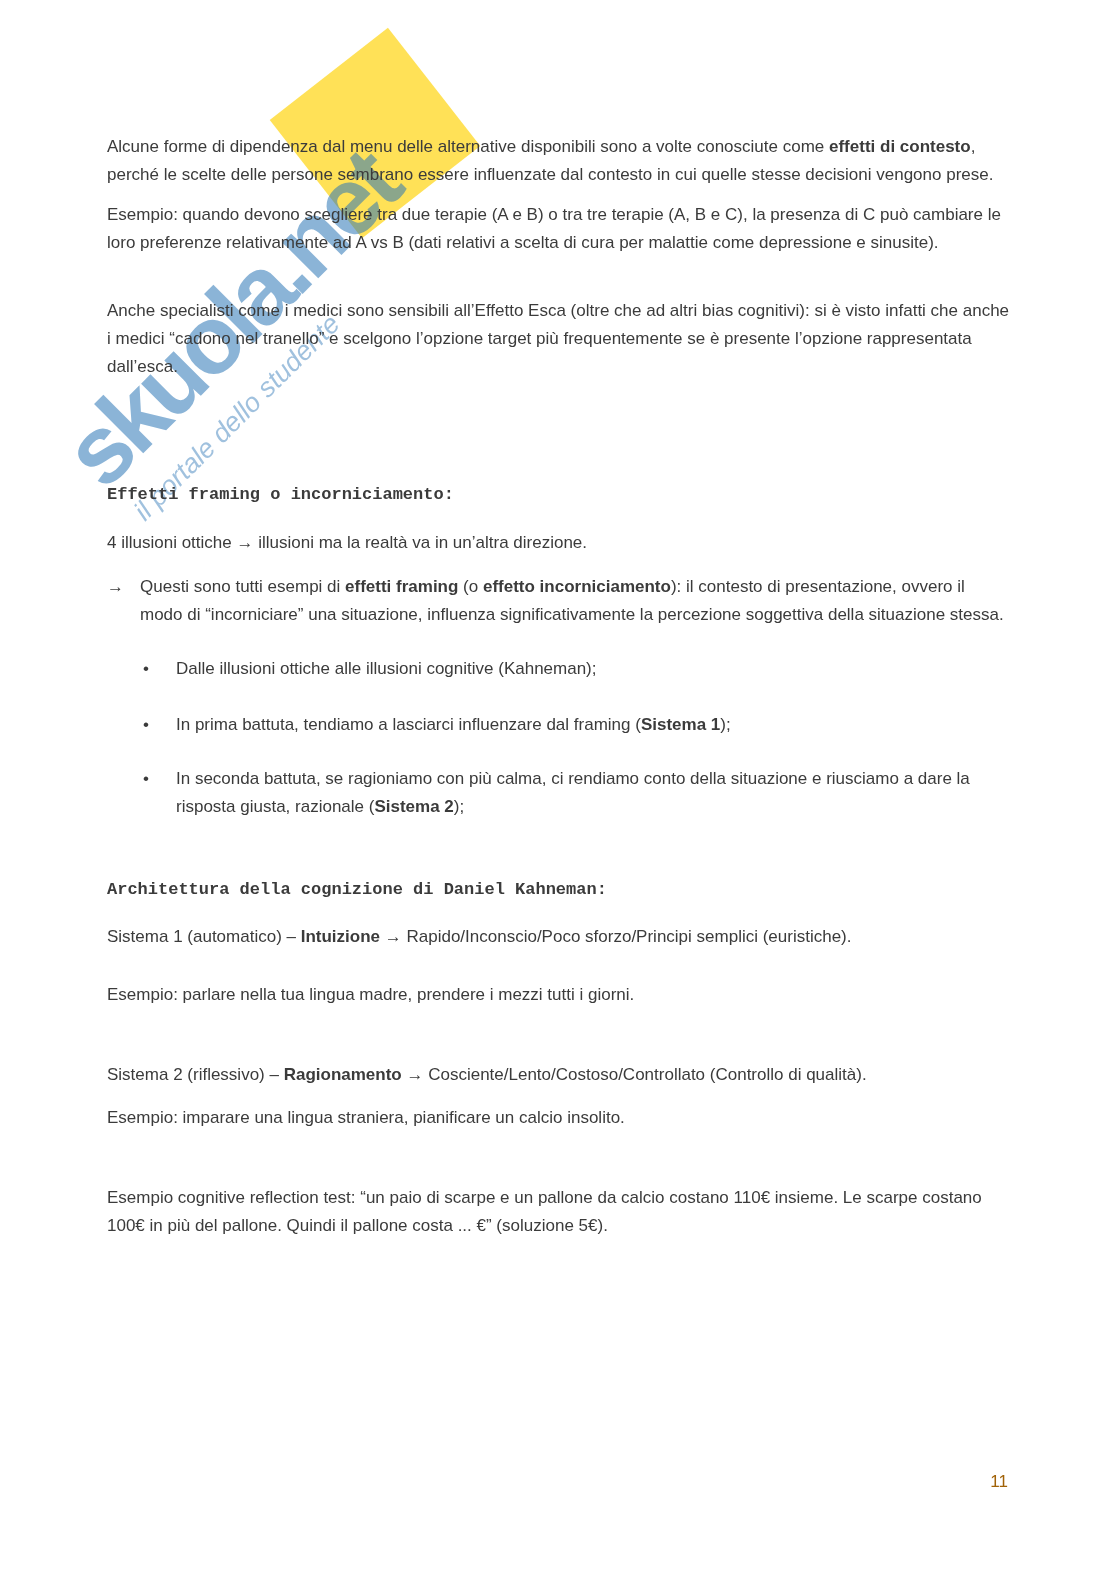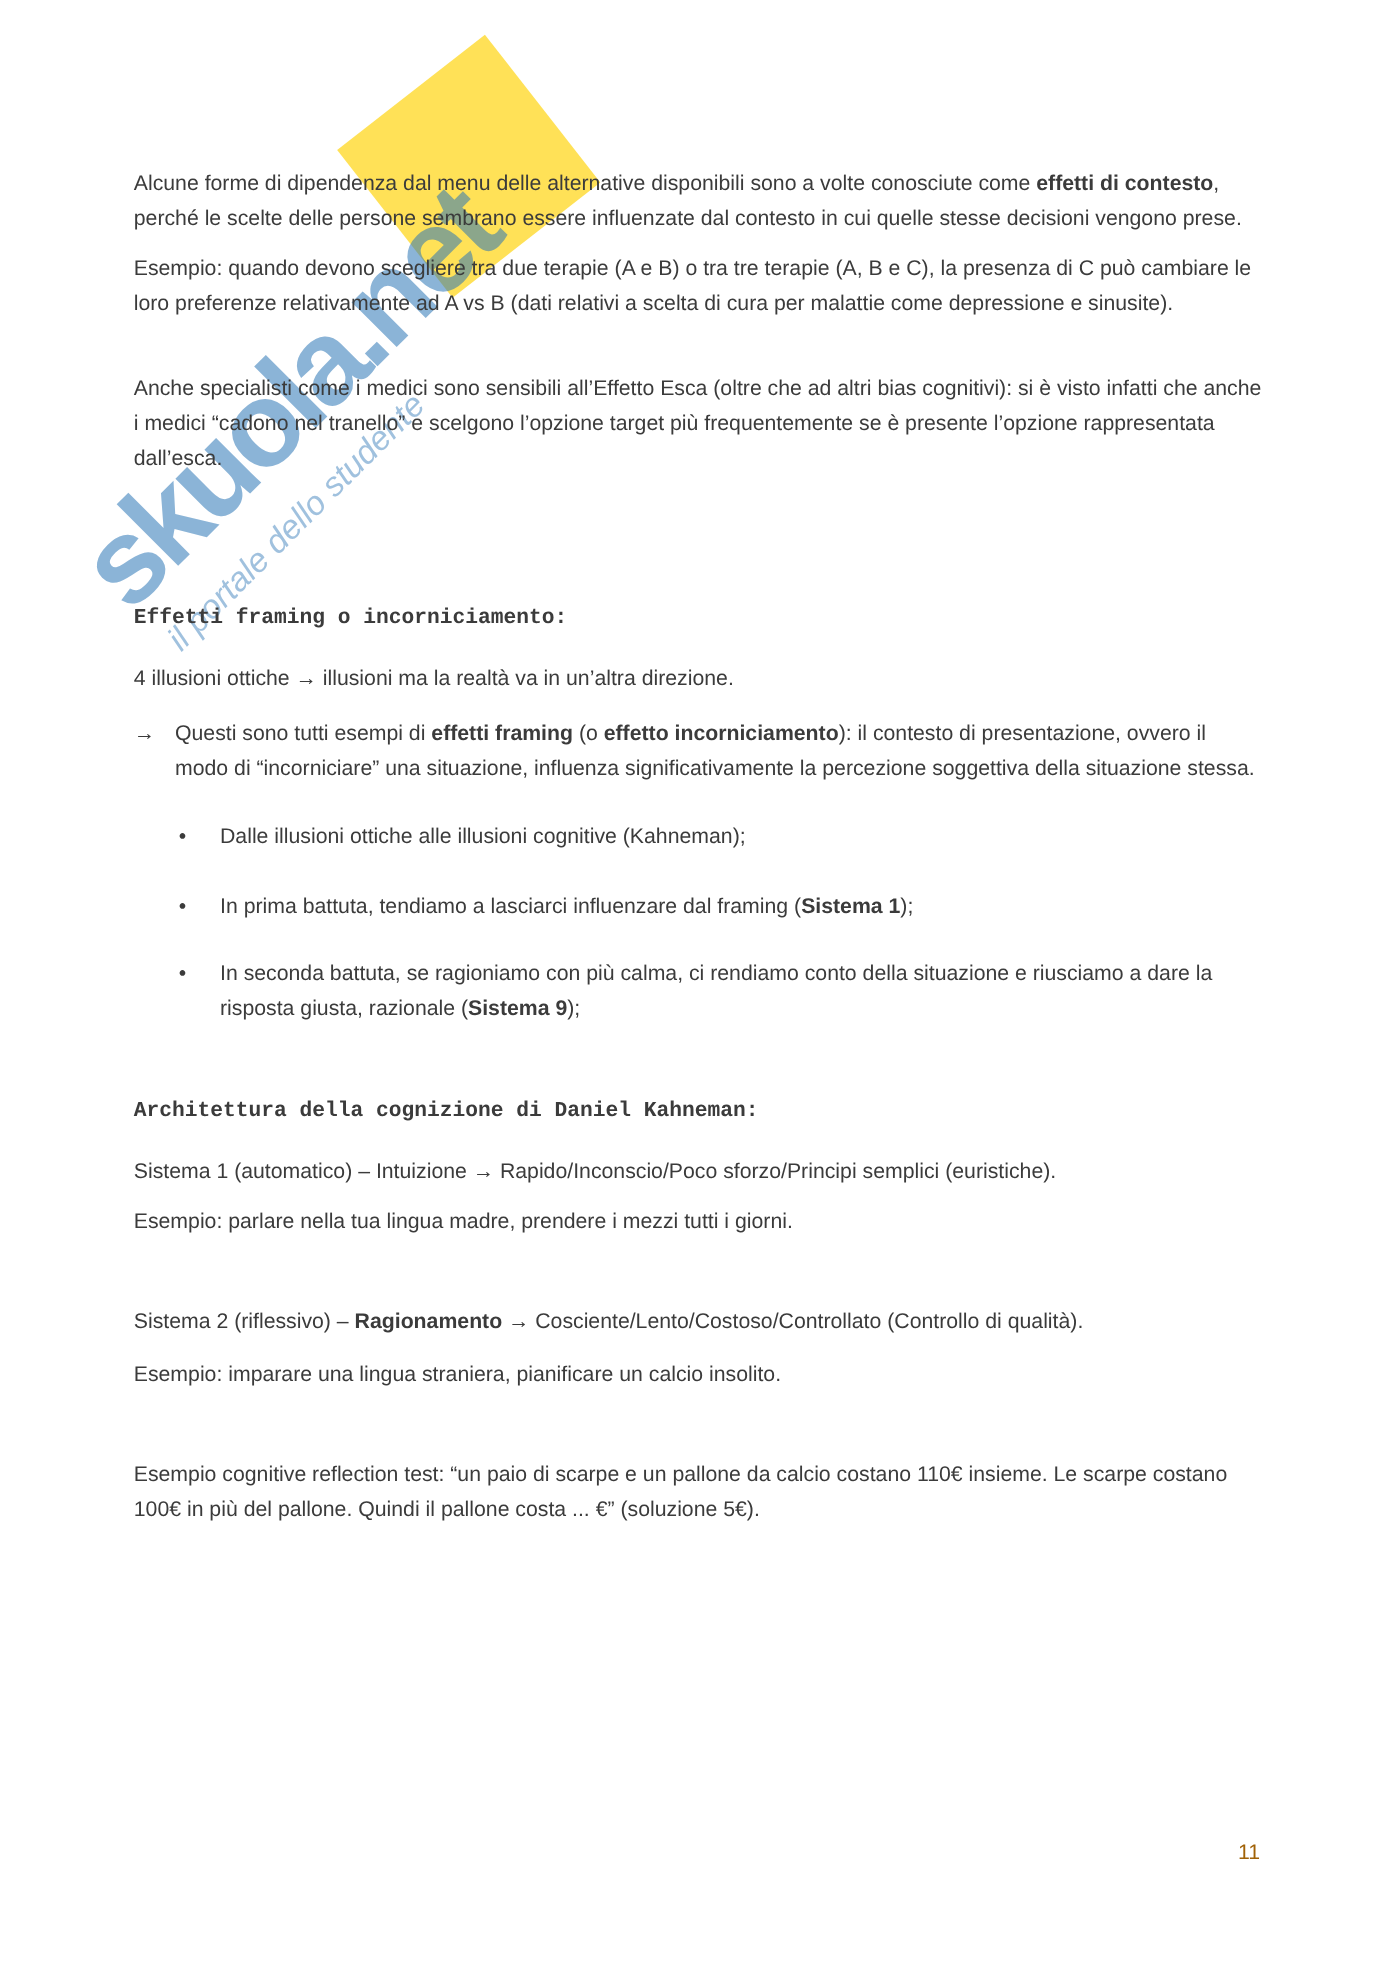--- a/index.html
+++ b/index.html
@@ -120,28 +120,28 @@
       <span class="item-text"><span>Dalle illusioni ottiche alle illusioni cognitive (Kahneman);</span></span>
     </div>
 
     <div class="list-item bullet-item" style="margin-top:28px">
       <span class="marker">•</span>
       <span class="item-text"><span>In prima battuta, tendiamo a lasciarci influenzare dal framing (</span><span style="font-weight: bold;">Sistema 1</span><span>);</span></span>
     </div>
 
     <div class="list-item bullet-item" style="margin-top:26px">
       <span class="marker">•</span>
-      <span class="item-text"><span>In seconda battuta, se ragioniamo con più calma, ci rendiamo conto della situazione e riusciamo a dare la risposta giusta, razionale (</span><span style="font-weight: bold;">Sistema 9</span><span>);</span></span>
+      <span class="item-text"><span>In seconda battuta, se ragioniamo con più calma, ci rendiamo conto della situazione e riusciamo a dare la risposta giusta, razionale (</span><span style="font-weight: bold;">Sistema 2</span><span>);</span></span>
     </div>
 
     <h2 class="heading" style="margin-top:55px">Architettura della cognizione di Daniel Kahneman:</h2>
 
-    <p class="para" style="margin-top:19px"><span>Sistema 1 (automatico) – </span><span style="font-weight: normal;">Intuizione</span><span> → Rapido/Inconscio/Poco sforzo/Principi semplici (euristiche).</span></p>
+    <p class="para" style="margin-top:19px"><span>Sistema 1 (automatico) – </span><span style="font-weight: bold;">Intuizione</span><span> → Rapido/Inconscio/Poco sforzo/Principi semplici (euristiche).</span></p>
 
-    <p class="para" style="margin-top:12px"><span>Esempio: parlare nella tua lingua madre, prendere i mezzi tutti i giorni.</span></p>
+    <p class="para" style="margin-top:30px"><span>Esempio: parlare nella tua lingua madre, prendere i mezzi tutti i giorni.</span></p>
 
     <p class="para" style="margin-top:52px"><span>Sistema 2 (riflessivo) – </span><span style="font-weight: bold;">Ragionamento</span><span> → Cosciente/Lento/Costoso/Controllato (Controllo di qualità).</span></p>
 
     <p class="para" style="margin-top:15px"><span>Esempio: imparare una lingua straniera, pianificare un calcio insolito.</span></p>
 
     <p class="para" style="margin-top:52px"><span>Esempio cognitive reflection test: “un paio di scarpe e un pallone da calcio costano 110€ insieme. Le scarpe costano 100€ in più del pallone. Quindi il pallone costa ... €” (soluzione 5€).</span></p>
 
 
   </div>
 

